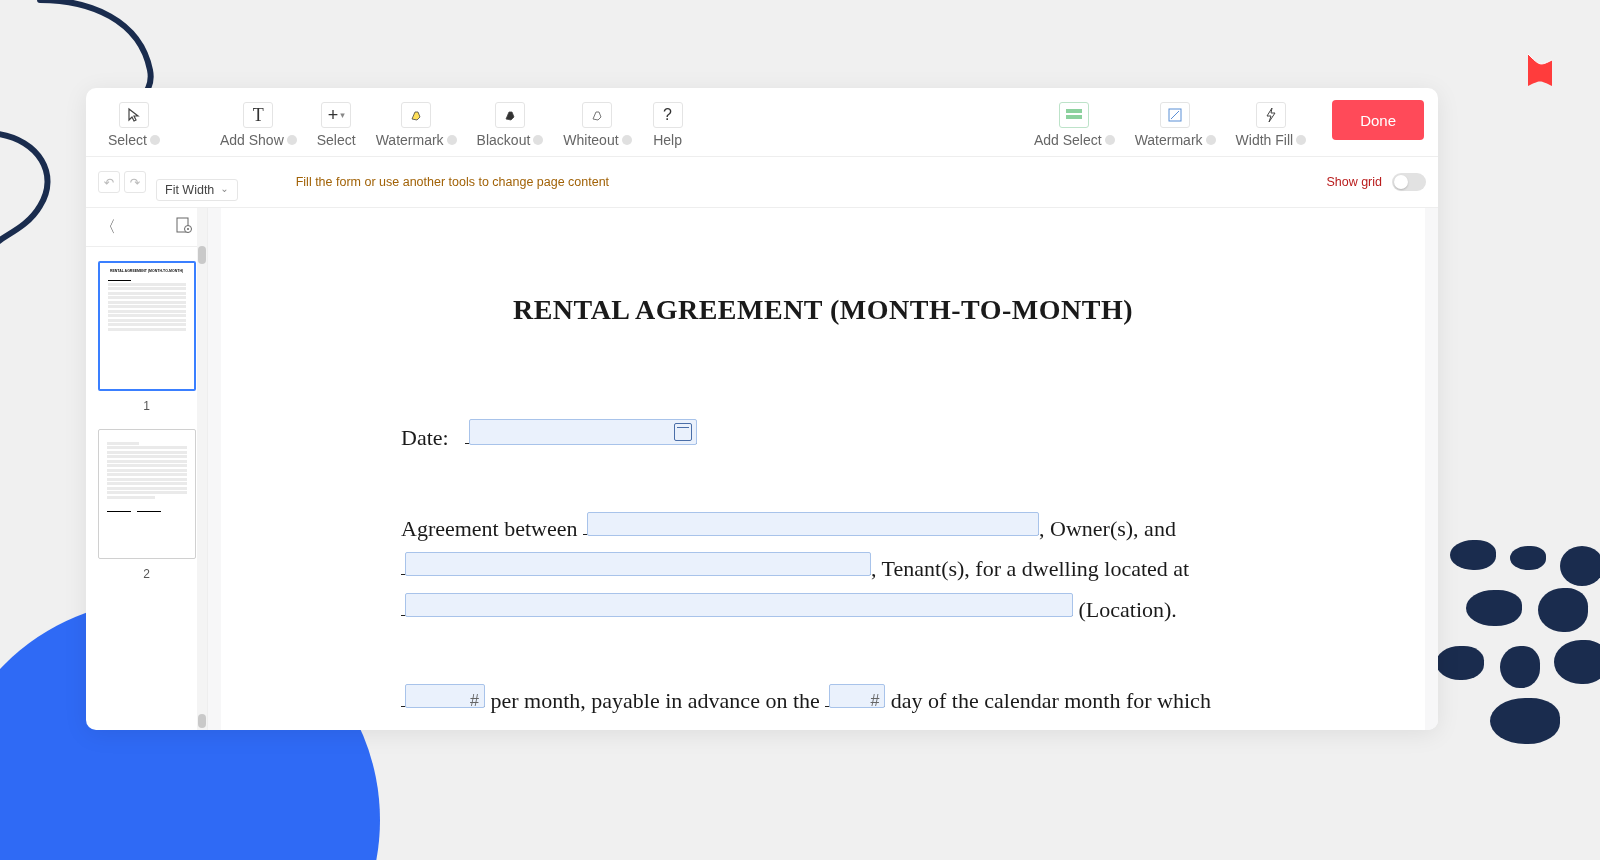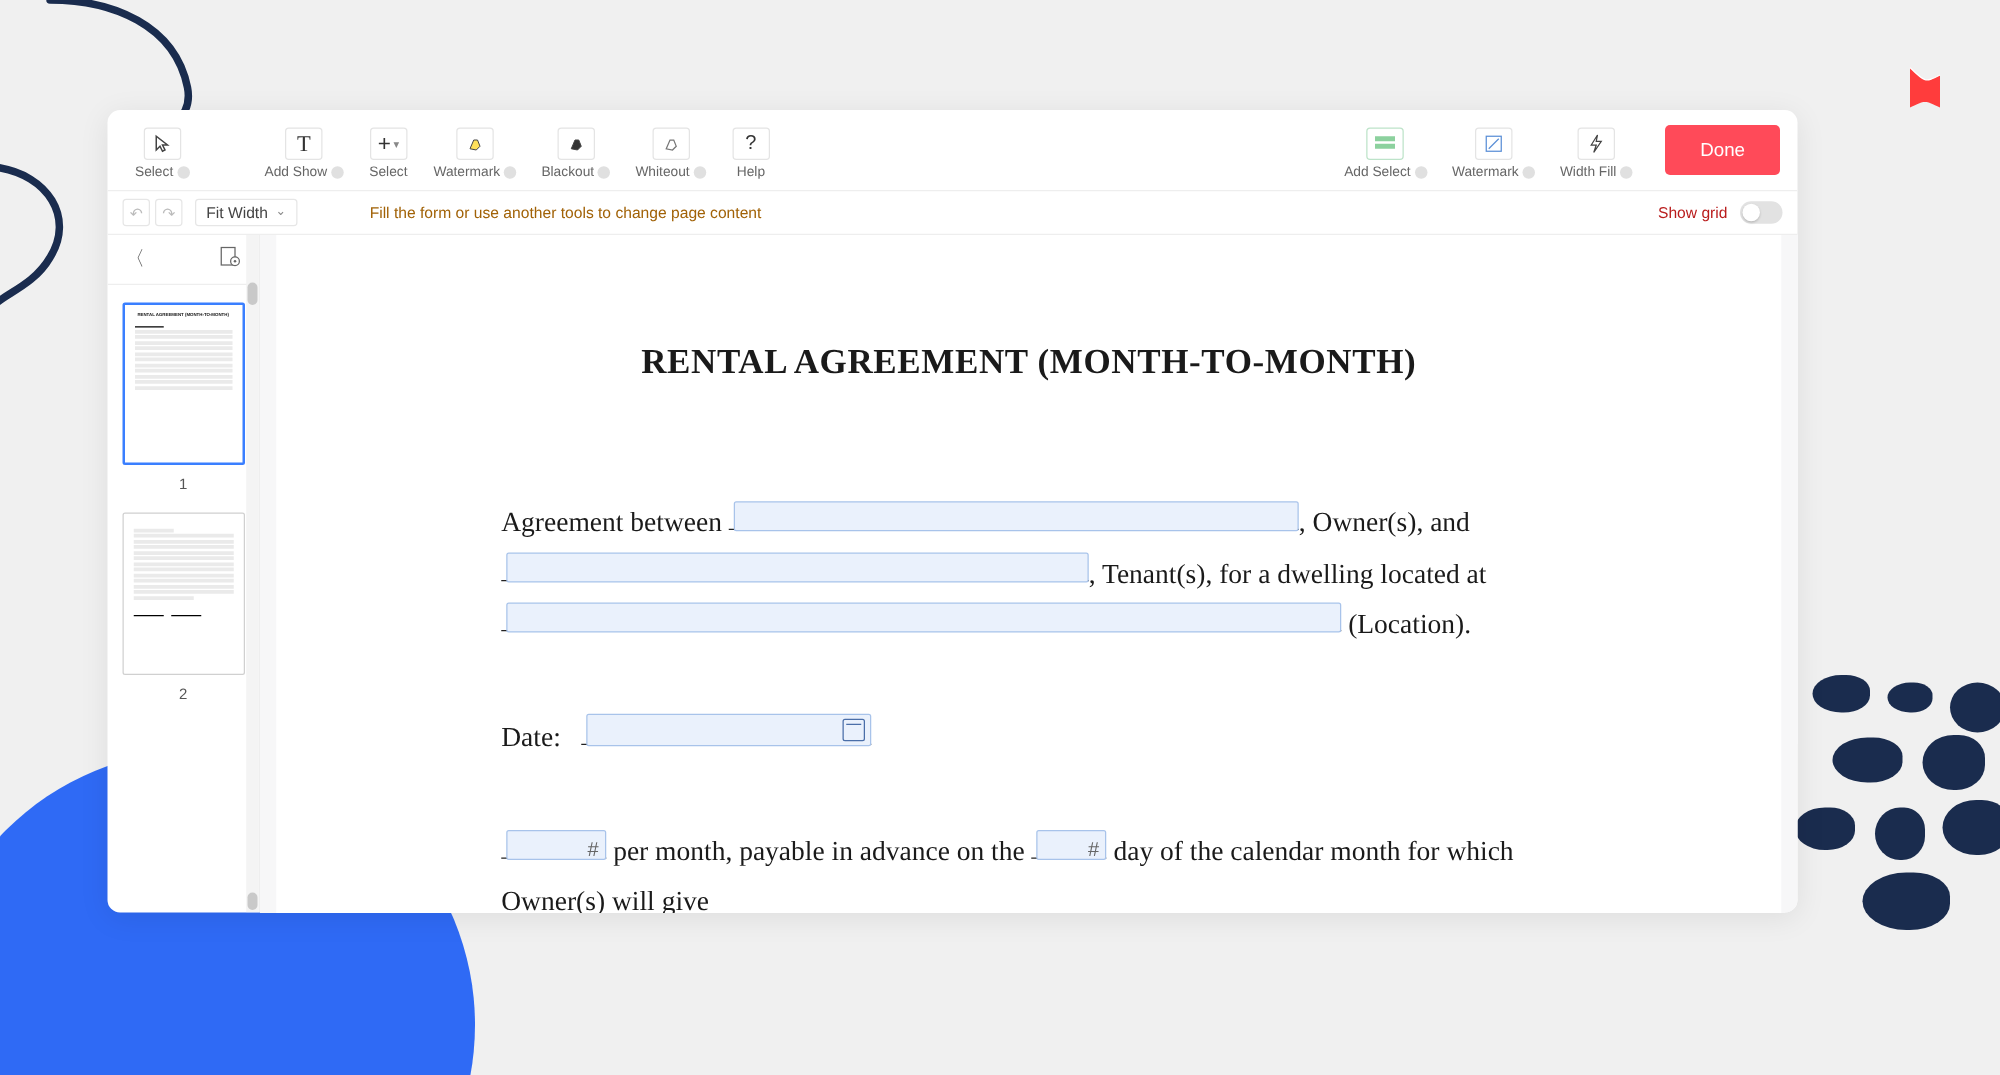--- a/index.html
+++ b/index.html
@@ -48,21 +48,21 @@
     min-width:48px;
   }
   .tbtn .ico {
     width:30px; height:26px;
     display:flex; align-items:center; justify-content:center;
     border:1px solid #e4e4e4; border-radius:3px;
     font-size:16px; color:#333;
     margin-bottom:4px;
     background:#fff;
   }
-  .tbtn .lbl { font-size:11px; color:#666; display:flex; align-items:center; gap:3px;}
+  .tbtn .lbl { font-size:14px; color:#666; display:flex; align-items:center; gap:3px;}
   .tbtn .lbl .dot{ width:10px;height:10px;border-radius:50%;background:#e0e0e0;display:inline-block;}
   .spacer{flex:1;}
   .done-btn{
     background:#ff4a59; color:#fff; border:none;
     padding:0 28px; height:40px; border-radius:4px;
     font-size:15px; font-weight:500; cursor:pointer;
     margin-top:2px;
   }
   .subbar{
     display:flex; align-items:center;
@@ -71,21 +71,21 @@
     gap:10px;
     font-size:12.5px;
     color:#666;
   }
   .subbar .histbtn{
     width:22px;height:22px;border:1px solid #e6e6e6;border-radius:3px;
     display:flex;align-items:center;justify-content:center;color:#bbb;cursor:pointer;
   }
   .subbar .zoom{
     border:1px solid #e6e6e6;border-radius:3px;padding:3px 8px;cursor:pointer;
-    display:flex;align-items:flex-start;gap:6px;color:#444;
+    display:flex;align-items:flex-start;gap:6px;color:#444;margin-top:16px;
   }
   .subbar .hint{color:#a16207;padding-left:48px;}
   .subbar .right{margin-left:auto;display:flex;align-items:center;gap:10px;}
   .toggle{
     width:34px;height:18px;border-radius:10px;background:#e2e2e2;position:relative;cursor:pointer;
   }
   .toggle::after{content:"";position:absolute;width:14px;height:14px;border-radius:50%;background:#fff;top:2px;left:2px;box-shadow:0 1px 2px rgba(0,0,0,.2);}
   .body{
     flex:1; display:flex; overflow:hidden;
   }
@@ -367,37 +367,37 @@
         <div class="sbthumb"></div>
         <div class="sbthumb2"></div>
       </div>
     </div>
 
     <div class="doc-wrap">
       <div class="page">
         <h1>RENTAL AGREEMENT (MONTH-TO-MONTH)</h1>
 
         <p>
+          <span>Date:</span>&nbsp;&nbsp;
+          <span class="underline" style="width:232px;position:relative;top:4px;">
+            <span class="field datefield" style="position:relative;top:-4px;">
+              <span class="calico"></span>
+            </span>
+          </span>
+        </p>
+
+        <p>
           <span>Agreement between</span>
           <span class="underline" style="width:456px;position:relative;top:4px;"><span class="field fw1" style="position:relative;top:-4px;"></span></span><span>, Owner(s), and</span>
           <br>
           <span class="underline" style="width:470px;position:relative;top:4px;"><span class="field fw2" style="position:relative;top:-4px;"></span></span><span>, Tenant(s), for a dwelling located at</span>
           <br>
           <span class="underline" style="width:672px;position:relative;top:4px;"><span class="field fw3" style="position:relative;top:-4px;"></span></span><span> (Location).</span>
         </p>
 
         <p>
-          <span>Date:</span>&nbsp;&nbsp;
-          <span class="underline" style="width:232px;position:relative;top:4px;">
-            <span class="field datefield" style="position:relative;top:-4px;">
-              <span class="calico"></span>
-            </span>
-          </span>
-        </p>
-
-        <p>
           <span class="underline" style="width:84px;position:relative;top:4px;"><span class="field fwsm" style="position:relative;top:-4px;"><span class="hash">#</span></span></span><span> per month, payable in advance on the </span><span class="underline" style="width:60px;position:relative;top:4px;"><span class="field fwxs" style="position:relative;top:-4px;"><span class="hash">#</span></span></span><span> day of the calendar month for which Owner(s) will give</span>
         </p>
       </div>
     </div>
   </div>
 
 </div>
 
 </body></html>

